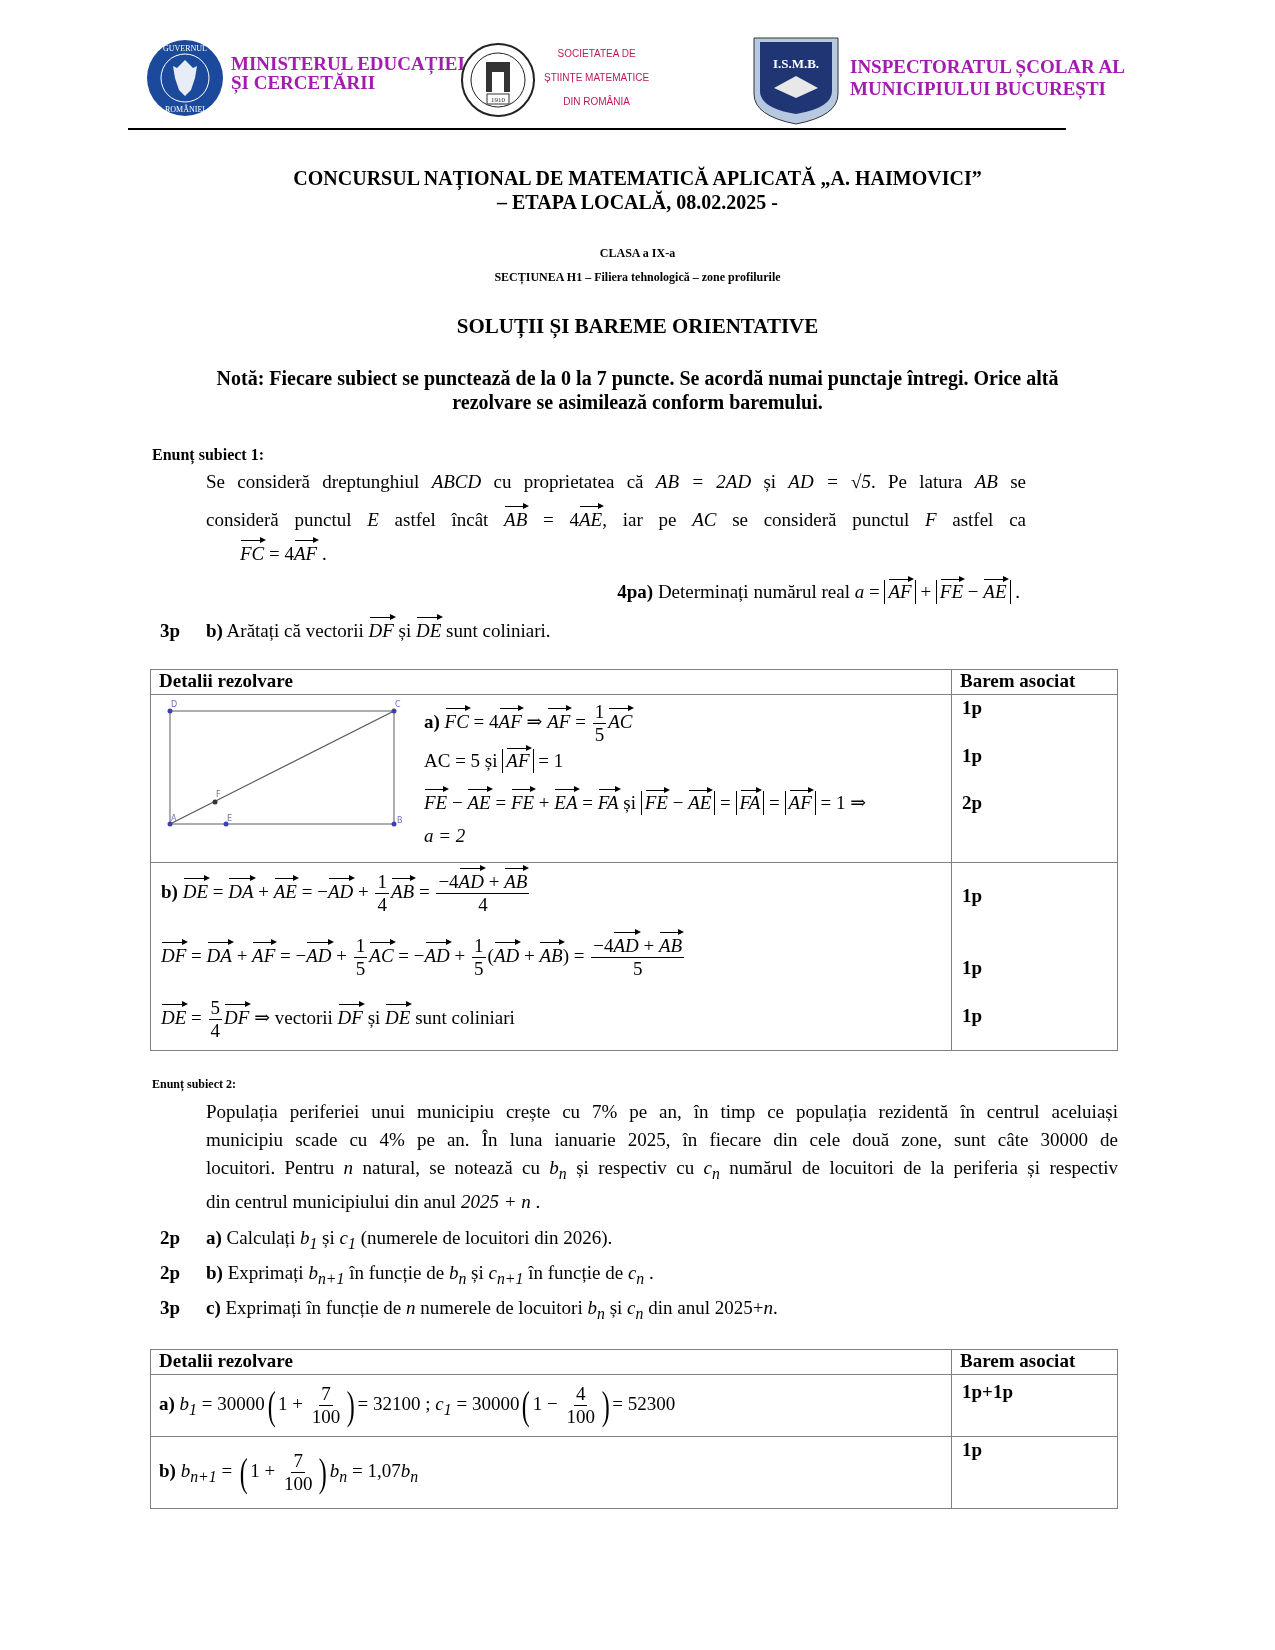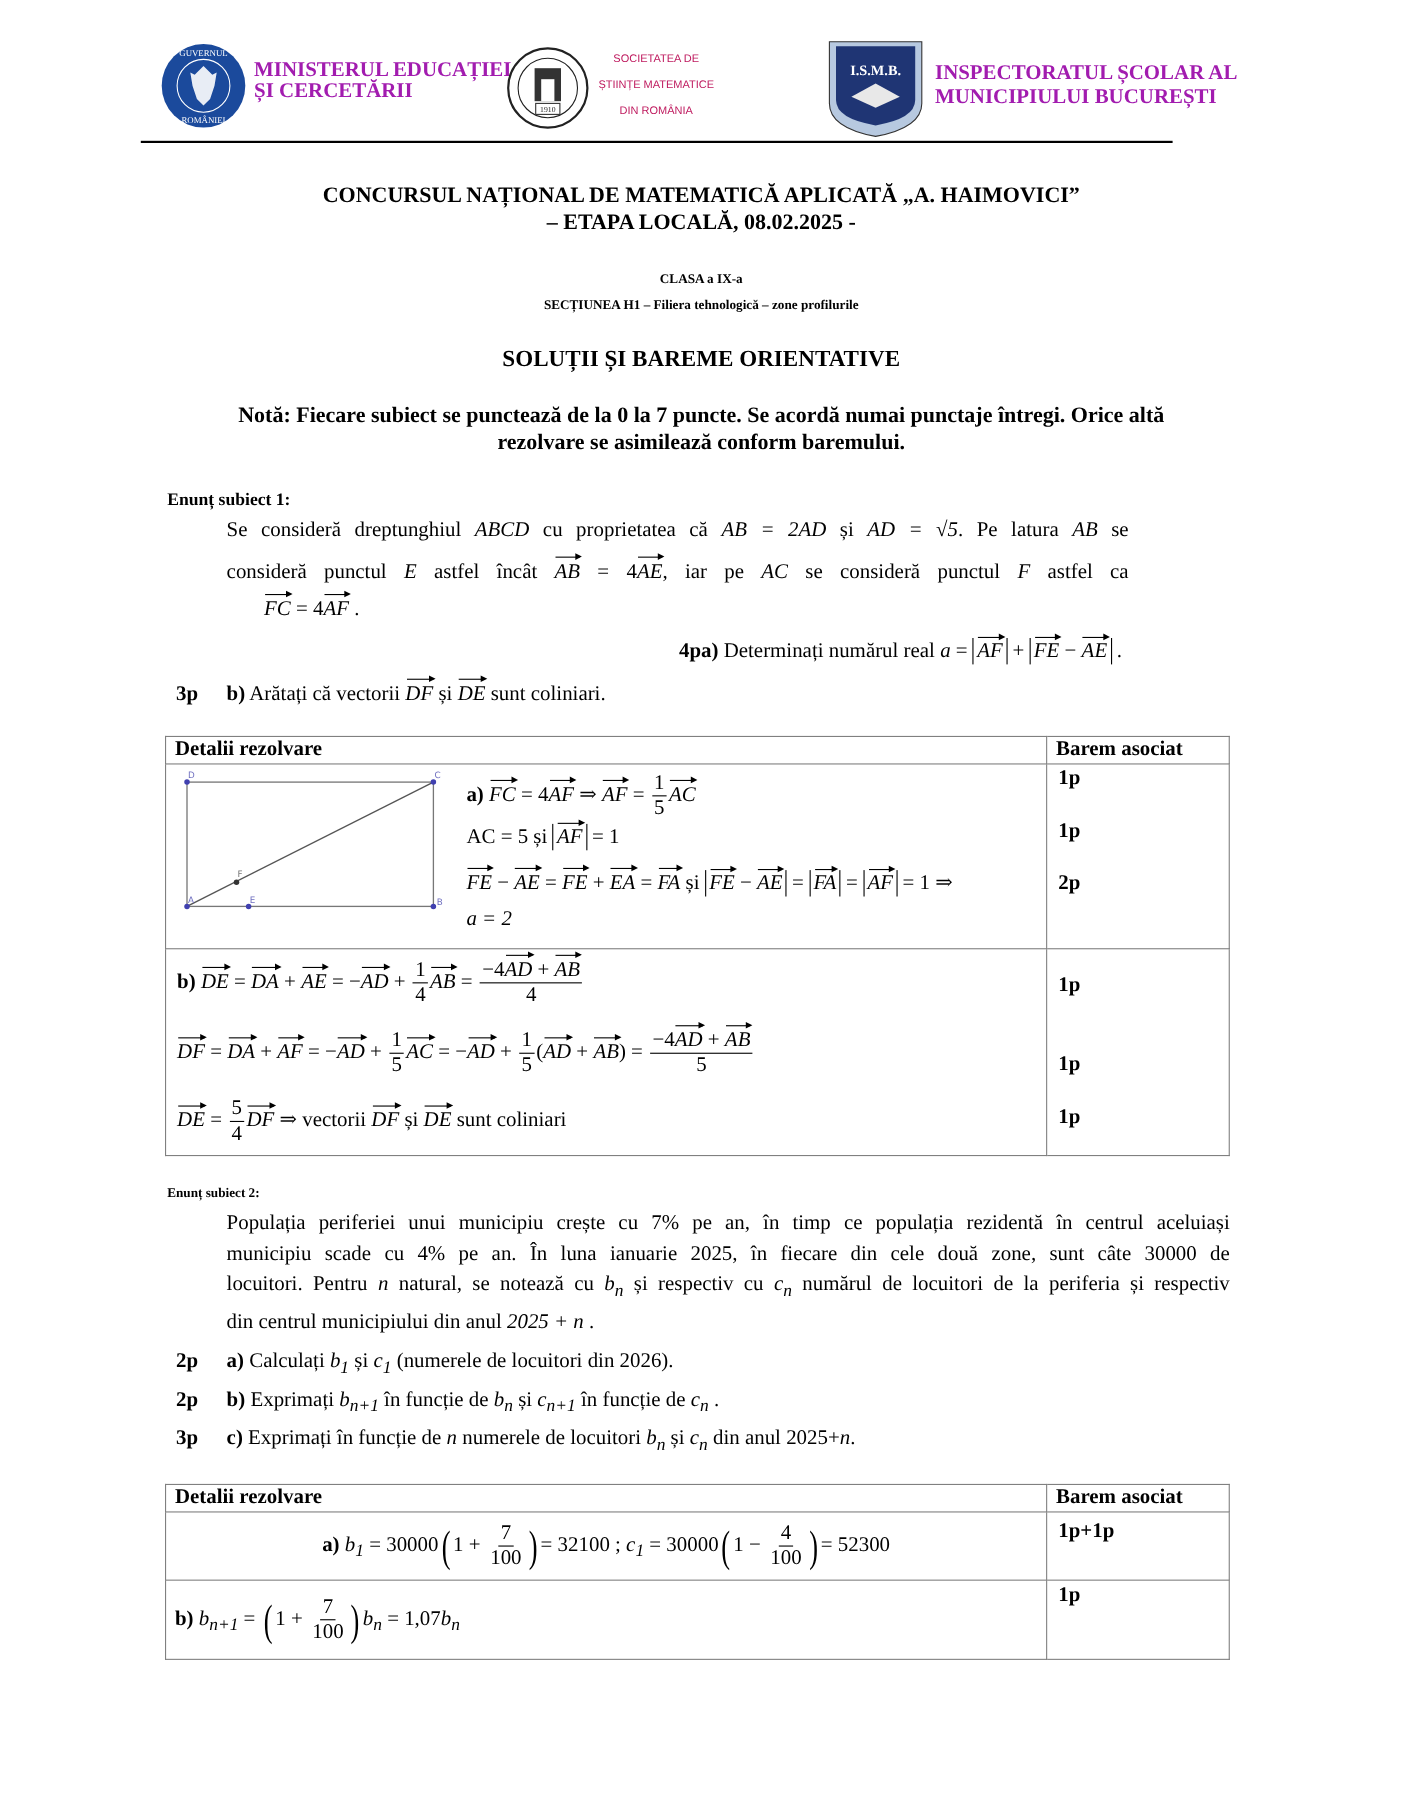--- a/index.html
+++ b/index.html
@@ -206,21 +206,21 @@
   <span class="pts" style="display:inline-block;width:46px;">3p</span><span class="bold">c)</span><span> Exprimați în funcție de </span><span class="it">n</span><span> numerele de locuitori </span><span class="it">b<sub>n</sub></span><span> și </span><span class="it">c<sub>n</sub></span><span> din anul 2025+</span><span class="it">n</span><span>.</span>
 </div>
 
 <table class="sol" style="left:150px;top:1349px;width:968px;">
   <tbody>
       <tr style="height:25px;">
     <td class="cell-head" style="width:784px;">Detalii rezolvare</td>
     <td class="cell-head">Barem asociat</td>
   </tr>
   <tr style="height:62px;">
-    <td style="vertical-align:middle;text-align:center;">
+    <td style="vertical-align:middle;">
       <span class="bold">a)</span>
       <span class="it">b<sub>1</sub></span> = <span>30000</span><span class="paren">(</span>1 + <span class="frac">
             <span class="num">7</span>
             <span class="den">100</span>
           </span><span class="paren">)</span>= <span>32100</span> ;
       <span class="it">c<sub>1</sub></span> = 30000<span class="paren">(</span>1 − <span class="frac">
             <span class="num">4</span>
             <span class="den">100</span>
           </span><span class="paren">)</span>= <span>52300</span>
     </td>

